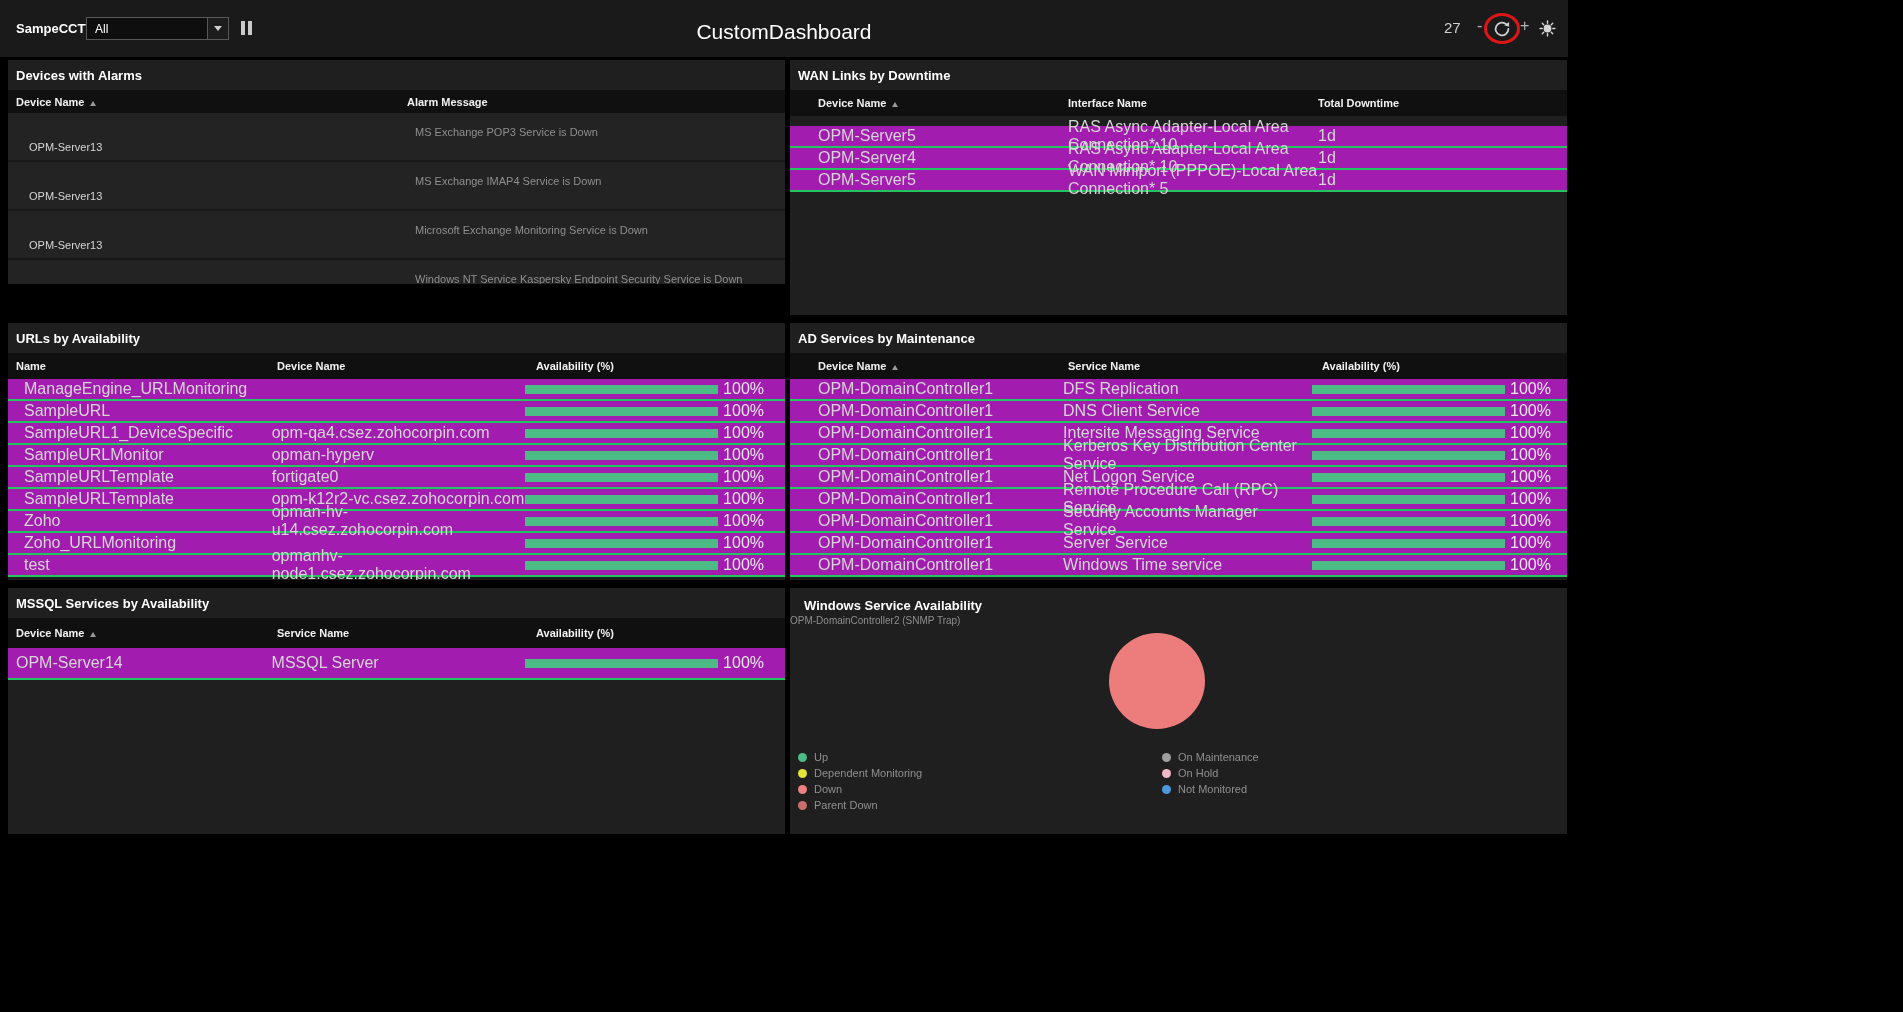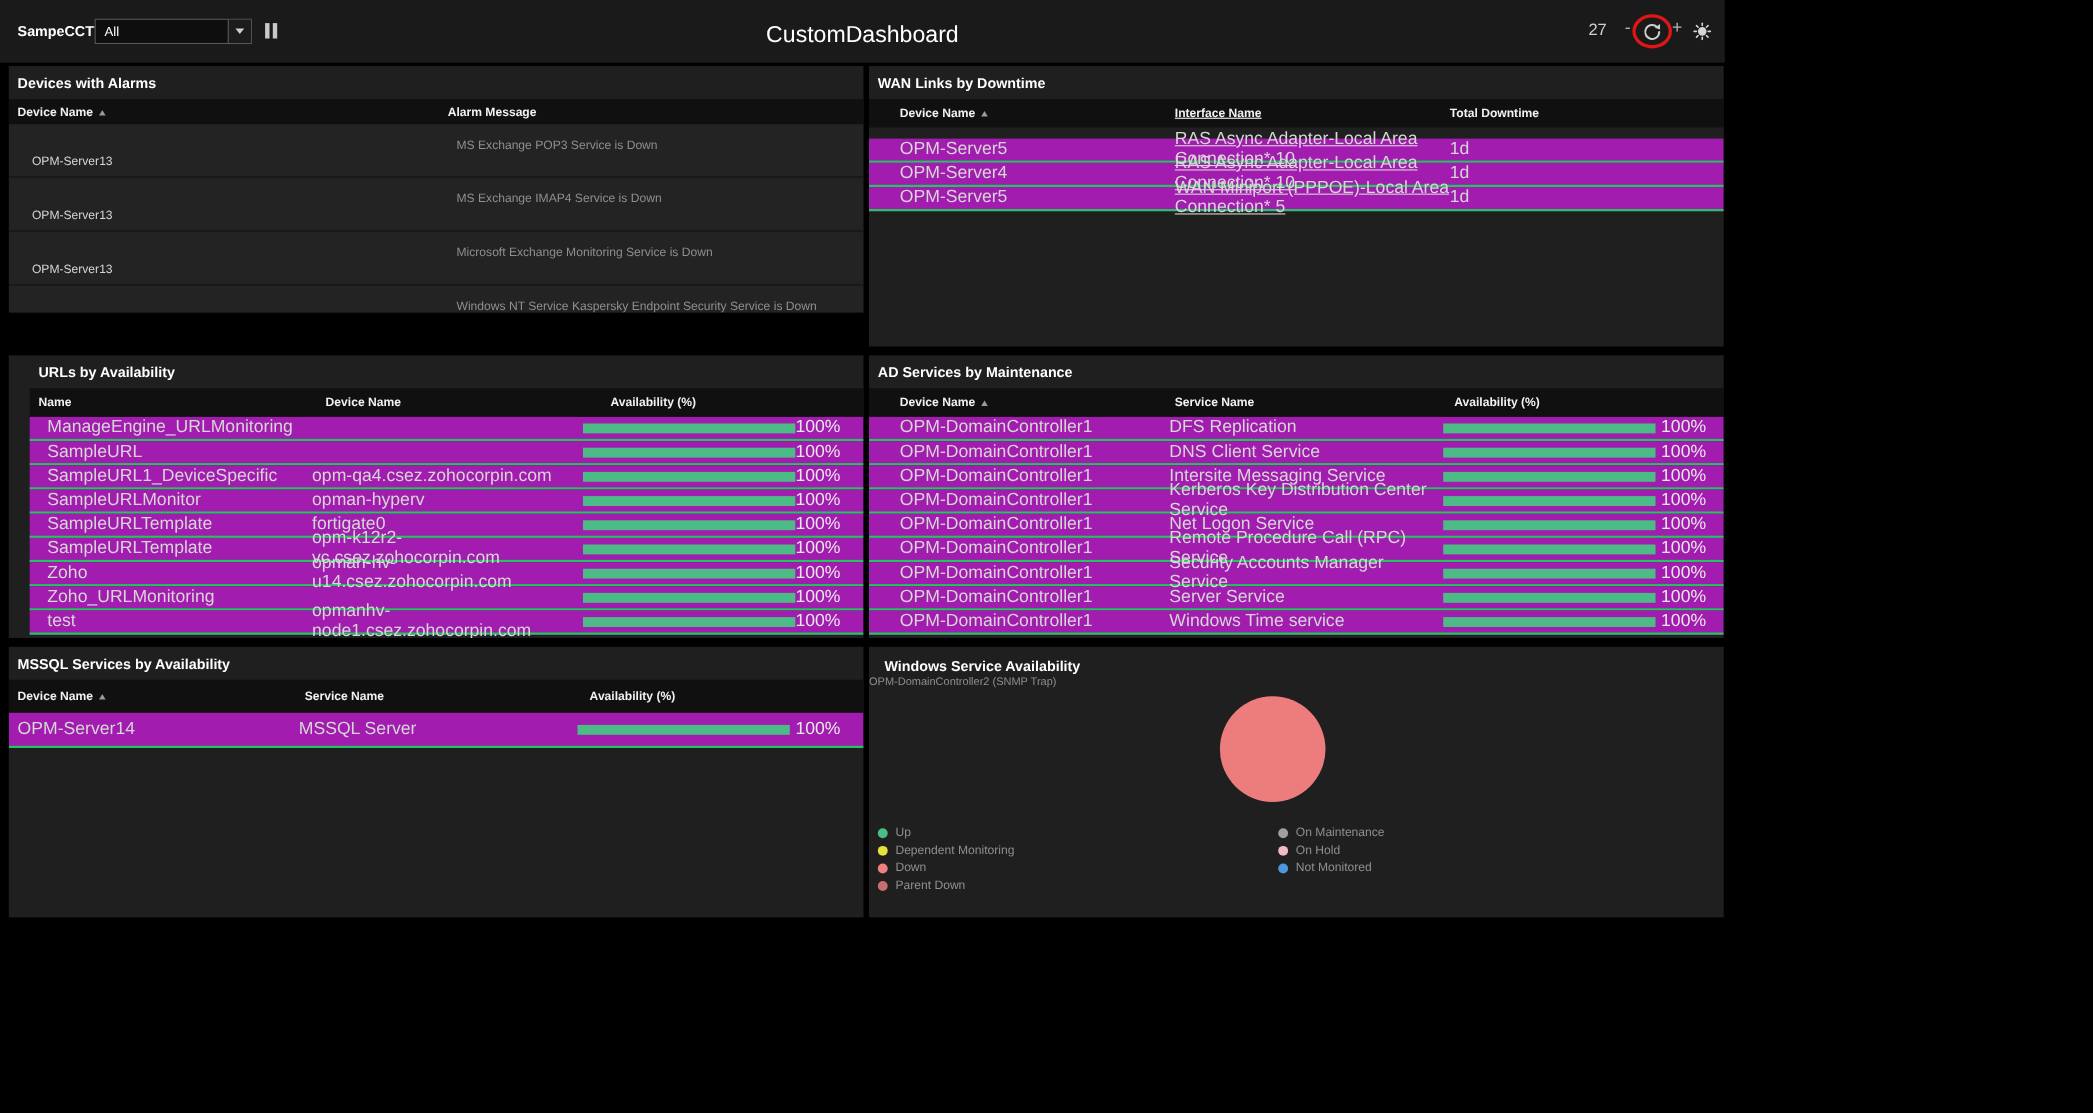--- a/index.html
+++ b/index.html
@@ -20,40 +20,40 @@
   .tb-minus{position:absolute;left:1477px;top:17px;font-size:16px;color:#b5b5b5;cursor:pointer;}
   .tb-refresh{position:absolute;left:1493px;top:20px;width:18px;height:18px;cursor:pointer;}
   .tb-plus{position:absolute;left:1520px;top:17px;font-size:16px;color:#b5b5b5;cursor:pointer;}
   .tb-sun{position:absolute;left:1539px;top:20px;width:17px;height:17px;cursor:pointer;}
   .red-circle{position:absolute;left:1484px;top:13px;width:36px;height:31px;border:3px solid #df1616;border-radius:50%;pointer-events:none;}
 
   
   .panel{position:absolute;background:#1f1f1f;}
   #p-alarms{left:8px;top:60px;width:777px;height:224px;overflow:hidden;}
   #p-wan{left:790px;top:60px;width:777px;height:255px;overflow:hidden;}
-  #p-urls{left:8px;top:323px;width:777px;height:257px;overflow:hidden;padding-left:19px;}
+  #p-urls{left:8px;top:323px;width:777px;height:257px;overflow:hidden;}
   #p-ad{left:790px;top:323px;width:777px;height:257px;overflow:hidden;}
   #p-mssql{left:8px;top:588px;width:777px;height:246px;overflow:hidden;}
   #p-winsvc{left:790px;top:588px;width:777px;height:246px;overflow:hidden;}
   .panel-title{height:30px;display:flex;align-items:center;padding-left:8px;font-size:13px;font-weight:bold;color:#fff;}
   .thead{display:flex;align-items:center;background:#101010;font-weight:bold;font-size:11px;color:#f2f2f2;height:26px;}
   .trow{display:flex;align-items:center;font-size:16px;background:#a21caf;border-bottom:2px solid #22c55e;height:22px;color:#d6d6d6;}
   .sort{display:inline-block;width:0;height:0;border-left:3.5px solid transparent;border-right:3.5px solid transparent;border-bottom:5px solid #9a9a9a;margin-left:5px;}
 
   
   #p-alarms .thead{height:23px;}
   .al-c1{width:399px;padding-left:8px;}
   .al-c2{flex:1;}
   .alarm-row{position:relative;height:49px;background:#232323;border-bottom:2px solid #191919;font-size:11px;cursor:pointer;}
   .alarm-dev{position:absolute;left:21px;bottom:7px;color:#d6d6d6;}
   .alarm-msg{position:absolute;left:407px;top:13px;color:#8f8f8f;}
 
   
   .w-c1{width:278px;padding-left:28px;}
-  .w-c2{width:250px;text-decoration:underline;}
+  .w-c2{width:250px;}
   .w-c3{flex:1;}
   .wan-spacer{height:10px;background:#1f1f1f;}
 
   
   .track{display:block;width:193px;height:9px;background:#4f4f4f;}
   .fill{display:block;height:100%;width:100%;}
   .u-c1{width:269px;padding-left:16px;}
   .thead .u-c1{padding-left:8px;}
   .u-c2{width:259px;}
   .u-bar{width:202px;}

